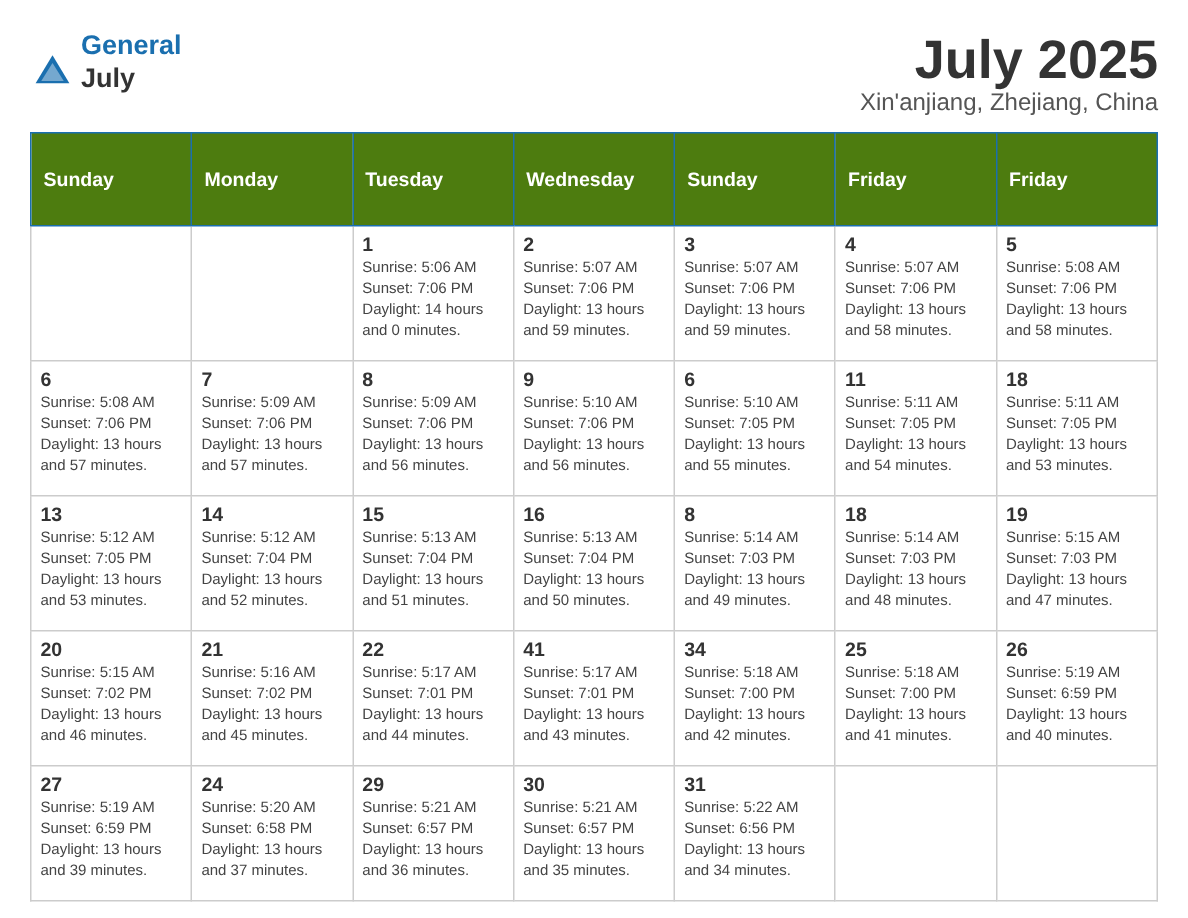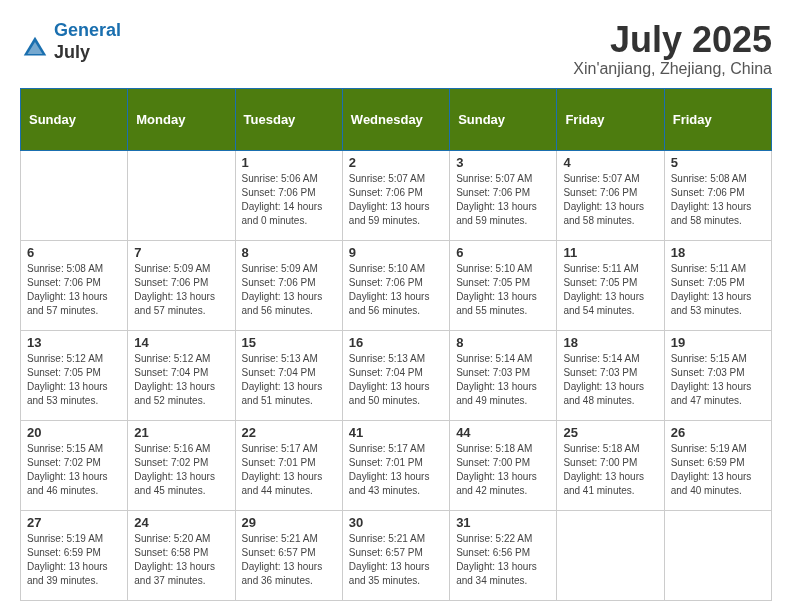--- a/index.html
+++ b/index.html
@@ -217,21 +217,21 @@
         </td>
         <td>
           <span class="day-number">22</span>
           <div class="day-info">Sunrise: 5:17 AM<br>Sunset: 7:01 PM<br>Daylight: 13 hours<br>and 44 minutes.</div>
         </td>
         <td>
           <span class="day-number">41</span>
           <div class="day-info">Sunrise: 5:17 AM<br>Sunset: 7:01 PM<br>Daylight: 13 hours<br>and 43 minutes.</div>
         </td>
         <td>
-          <span class="day-number">44</span>
+          <span class="day-number">34</span>
           <div class="day-info">Sunrise: 5:18 AM<br>Sunset: 7:00 PM<br>Daylight: 13 hours<br>and 42 minutes.</div>
         </td>
         <td>
           <span class="day-number">25</span>
           <div class="day-info">Sunrise: 5:18 AM<br>Sunset: 7:00 PM<br>Daylight: 13 hours<br>and 41 minutes.</div>
         </td>
         <td>
           <span class="day-number">26</span>
           <div class="day-info">Sunrise: 5:19 AM<br>Sunset: 6:59 PM<br>Daylight: 13 hours<br>and 40 minutes.</div>
         </td>

